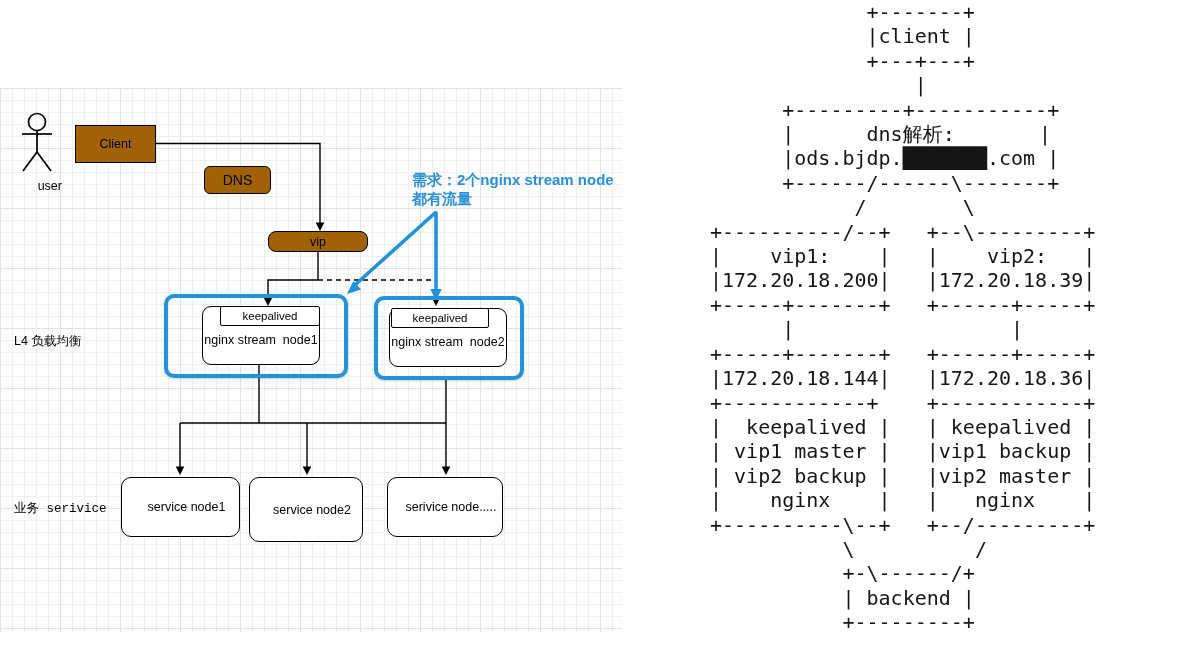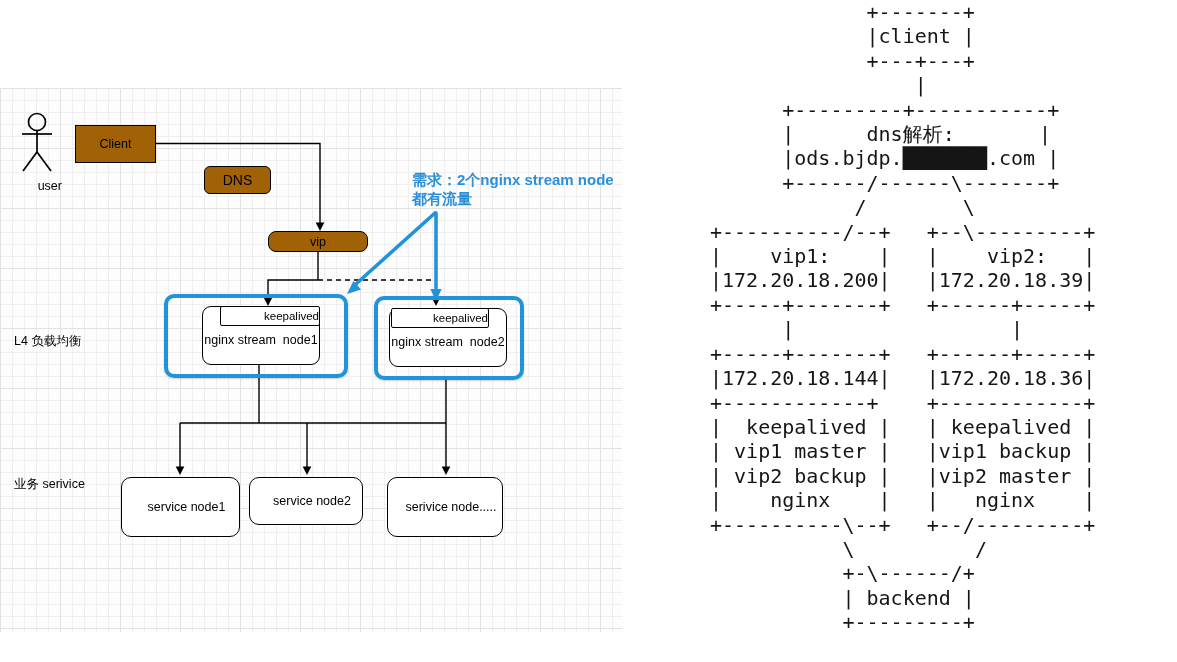--- a/index.html
+++ b/index.html
@@ -33,35 +33,35 @@
   .vip-box{left:268px;top:231px;width:100px;height:21px;border-radius:8px;font-size:12.5px;}
 
   .blue-group{position:absolute;box-sizing:border-box;border:4px solid var(--accent);border-radius:10px;background:transparent;box-shadow:0 1px 2px rgba(0,0,0,.18);}
   .bg1{left:164px;top:294px;width:184px;height:84px;}
   .bg2{left:374px;top:296px;width:150px;height:84px;}
 
   .node{position:absolute;box-sizing:border-box;background:#fff;border:1.4px solid #000;border-radius:9px;}
   .node1{left:202px;top:306px;width:118px;height:59px;}
   .node2{left:389px;top:308px;width:118px;height:59px;}
   .node .tab{position:absolute;top:-1px;height:20px;box-sizing:border-box;border:1.4px solid #000;
-             border-radius:2px;background:#fff;display:flex;align-items:center;justify-content:flex-end;
+             border-radius:2px;background:#fff;display:flex;align-items:center;justify-content:center;
              font-size:11.5px;}
   .node1 .tab{left:17px;right:-1px;}
   .node2 .tab{left:1px;width:98px;}
   .node .nname{position:absolute;left:0;right:0;top:26px;text-align:center;font-size:12.5px;white-space:pre;}
 
   .service{position:absolute;box-sizing:border-box;background:#fff;border:1.4px solid #000;border-radius:10px;
            display:flex;align-items:center;justify-content:center;font-size:12.5px;padding-left:12px;}
   .s1{left:121px;top:477px;width:119px;height:60px;}
-  .s2{left:249px;top:477px;width:114px;height:48px;}
+  .s2{left:249px;top:477px;width:114px;height:65px;}
   .s3{left:387px;top:477px;width:116px;height:60px;}
 
   .lane-label{position:absolute;font-size:12.5px;color:#000;white-space:nowrap;}
   .l4-label{left:14px;top:333px;}
-  .biz-label{left:14px;top:476px;}
+  .biz-label{left:14px;top:500px;font-family:Liberation Mono, monospace;}
   .user-label{position:absolute;left:12px;top:179px;width:50px;text-align:right;font-size:12.5px;}
 
   .note{position:absolute;left:412px;top:170px;width:210px;font-size:15px;line-height:19px;
         font-weight:bold;color:var(--note-blue);}
 
   
   .right-panel{position:absolute;left:627px;top:0;width:550px;height:662px;background:#fff;}
   pre.ascii{
     position:absolute;left:83px;top:0;margin:0;
     font-family:"DejaVu Sans Mono","Liberation Mono",monospace;

